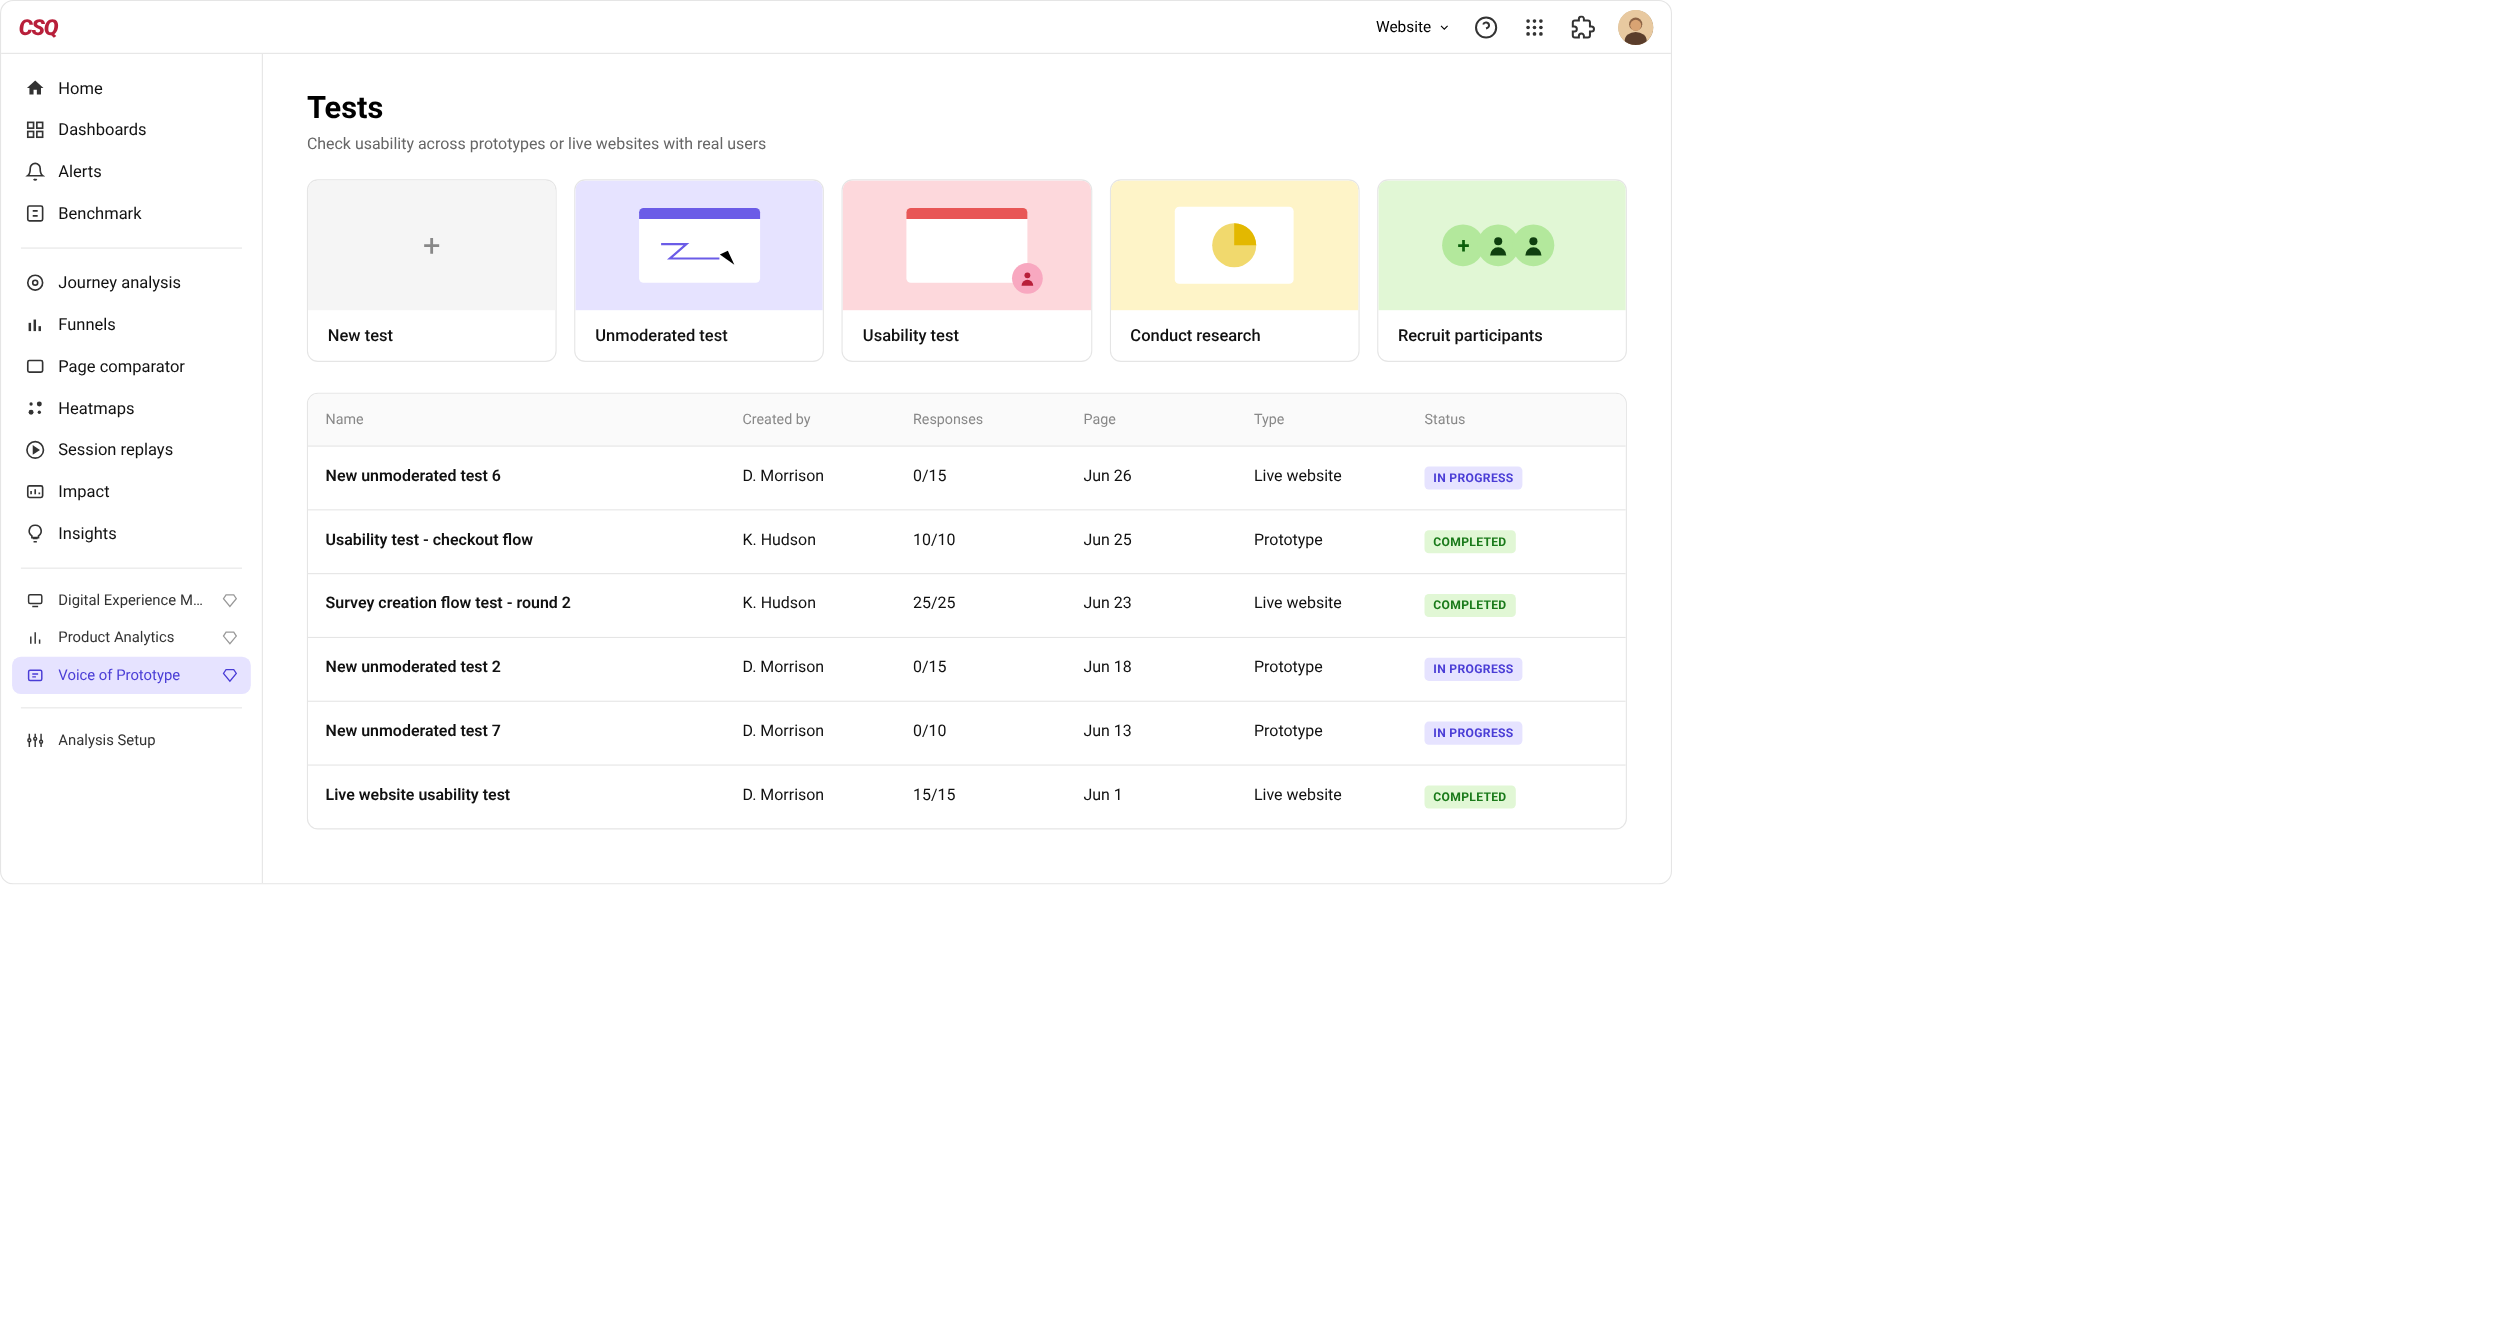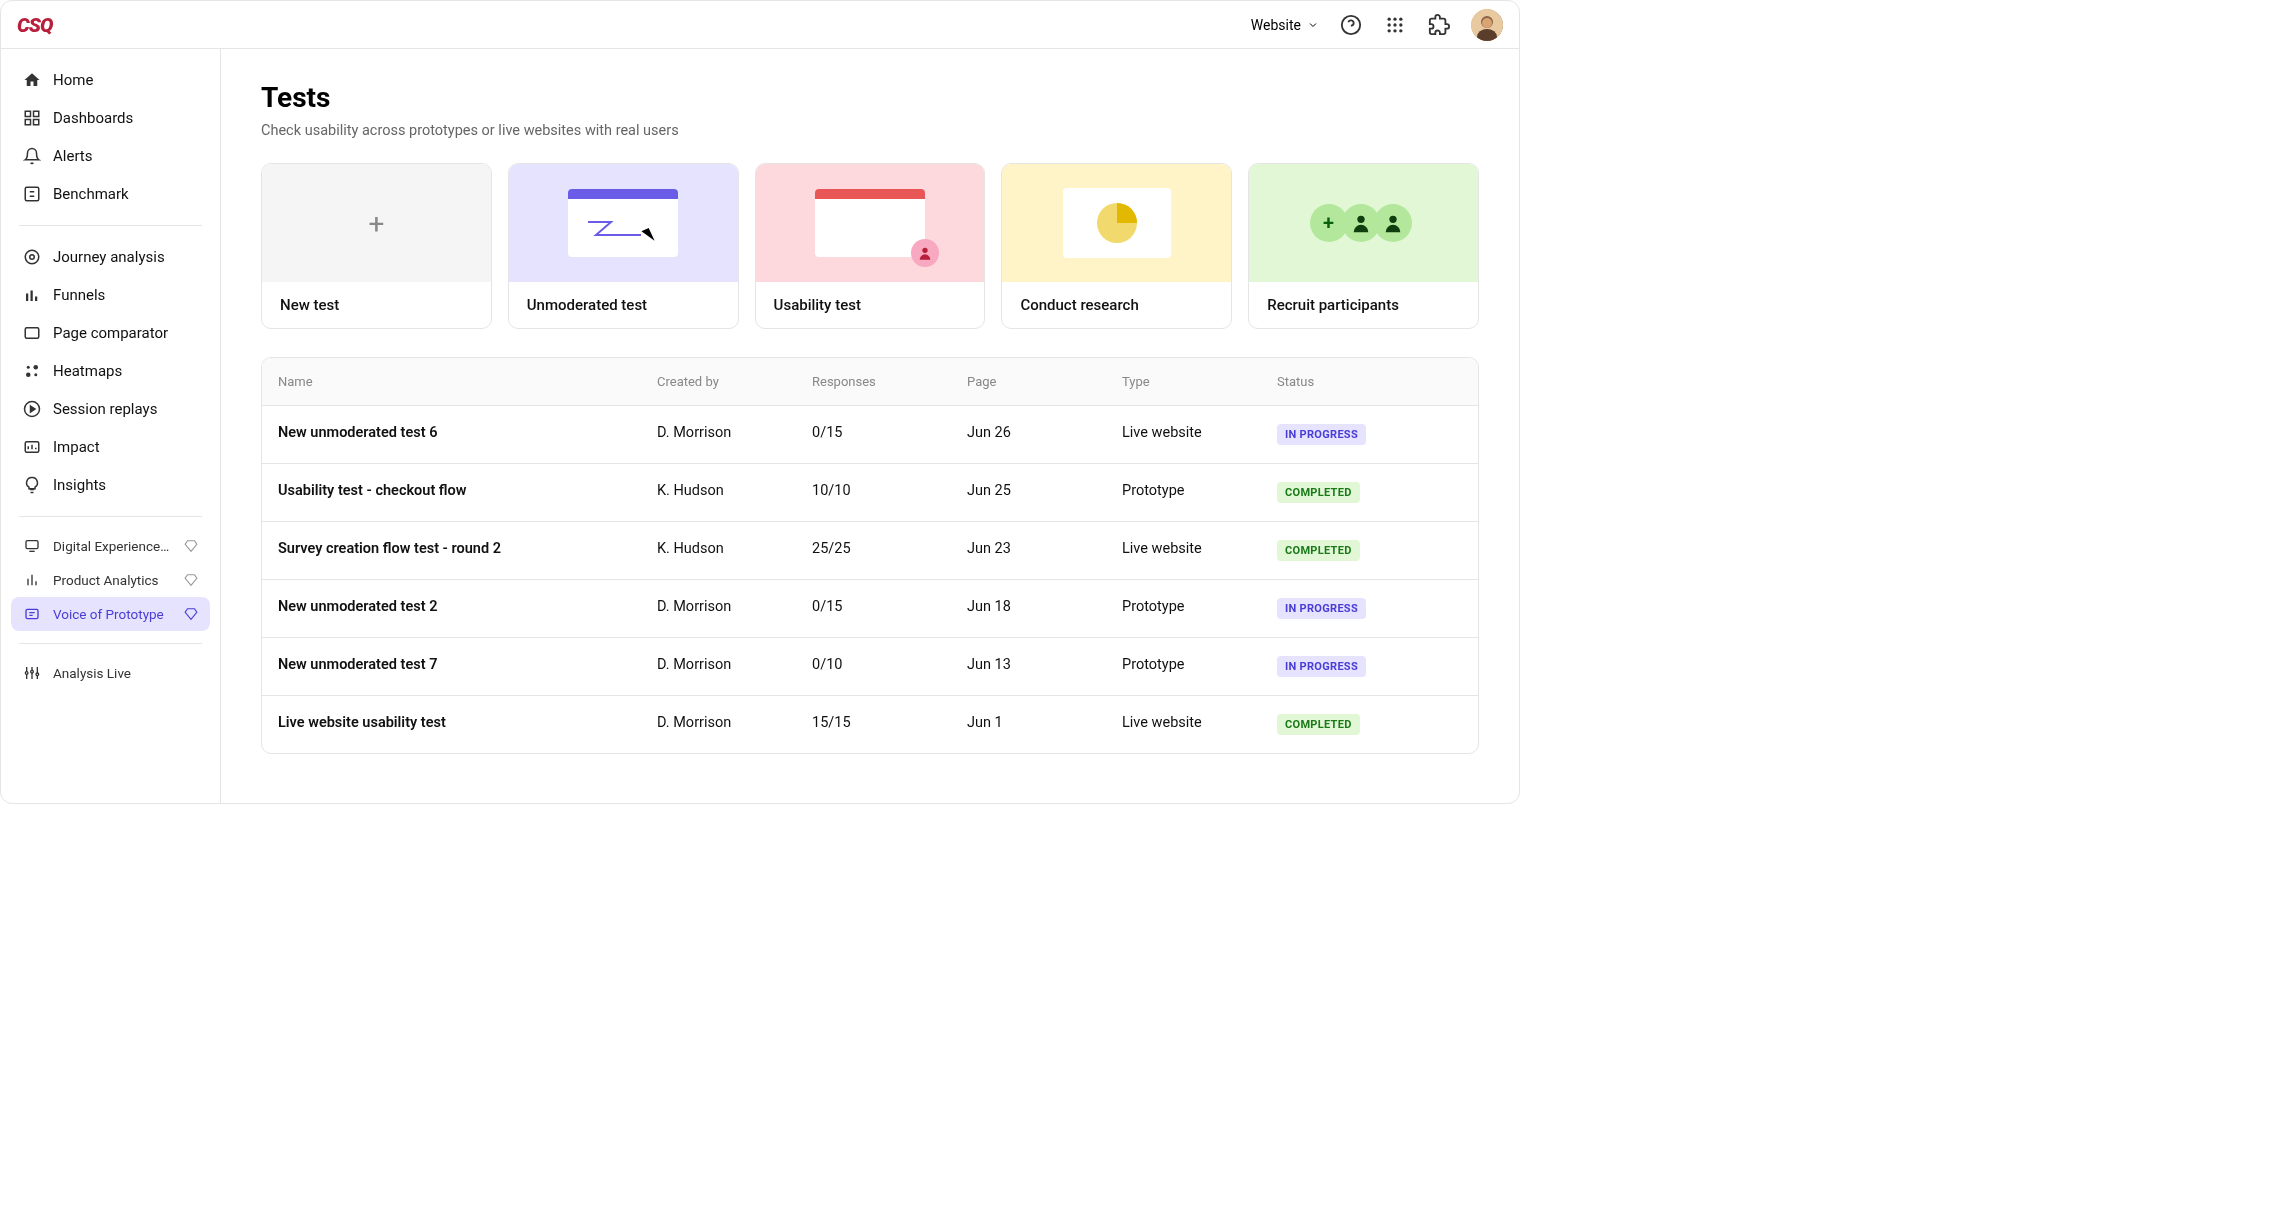--- a/index.html
+++ b/index.html
@@ -5,21 +5,21 @@
 *{box-sizing:border-box;margin:0;padding:0;font-family:-apple-system,BlinkMacSystemFont,"Segoe UI",Roboto,sans-serif}
 body{background:#fff;width:1520px;height:804px;overflow:hidden}
 .app{display:flex;flex-direction:column;height:100%;border:1px solid #e5e5e5;border-radius:12px}
 .topbar{height:48px;display:flex;align-items:center;justify-content:space-between;padding:0 16px;border-bottom:1px solid #e5e5e5}
 .logo{font-weight:900;font-size:20px;color:#b81f3a;letter-spacing:-1px;font-style:italic}
 .topbar-right{display:flex;align-items:center;gap:20px}
 .dropdown{display:flex;align-items:center;gap:6px;font-size:14px;cursor:pointer}
 .icon-btn{width:24px;height:24px;display:flex;align-items:center;justify-content:center;cursor:pointer;color:#333}
 .avatar{width:32px;height:32px;border-radius:50%;background:linear-gradient(135deg,#f0d9b5,#8b6f47);overflow:hidden}
 .main{display:flex;flex:1;overflow:hidden}
-.sidebar{width:220px;border-right:1px solid #e5e5e5;padding:12px 10px;overflow-y:auto}
+.sidebar{width:238px;border-right:1px solid #e5e5e5;padding:12px 10px;overflow-y:auto}
 .nav-group{margin-bottom:4px}
 .nav-divider{height:1px;background:#e5e5e5;margin:12px 8px}
 .nav-item{display:flex;align-items:center;gap:12px;padding:10px 12px;border-radius:8px;cursor:pointer;font-size:15px;color:#111}
 .nav-item.active{background:#e6e3ff;color:#4a3dd6}
 .nav-item.small{font-size:13.5px;padding:8px 12px;color:#333}
 .nav-item.small.active{background:#e6e3ff;color:#4a3dd6}
 .nav-icon{width:18px;height:18px;flex-shrink:0;display:flex;align-items:center;justify-content:center;color:#333}
 .nav-item.active .nav-icon{color:#4a3dd6}
 .nav-label{flex:1;white-space:nowrap;overflow:hidden;text-overflow:ellipsis}
 .diamond{width:14px;height:14px;color:#999;flex-shrink:0}
@@ -282,21 +282,21 @@
                 <line x1="4" y1="10" x2="4" y2="3"></line>
                 <line x1="12" y1="21" x2="12" y2="12"></line>
                 <line x1="12" y1="8" x2="12" y2="3"></line>
                 <line x1="20" y1="21" x2="20" y2="16"></line>
                 <line x1="20" y1="12" x2="20" y2="3"></line>
                 <circle cx="4" cy="12" r="2"></circle>
                 <circle cx="12" cy="10" r="2"></circle>
                 <circle cx="20" cy="14" r="2"></circle>
               </svg>
             </span>
-          <span class="nav-label">Analysis Live</span>
+          <span class="nav-label">Analysis Setup</span>
         </div>
       </div>
     </div>
 
     <div class="content">
       <h1 class="page-title">Tests</h1>
       <p class="page-subtitle">Check usability across prototypes or live websites with real users</p>
 
       <div class="cards">
         <div class="card card-plus">

